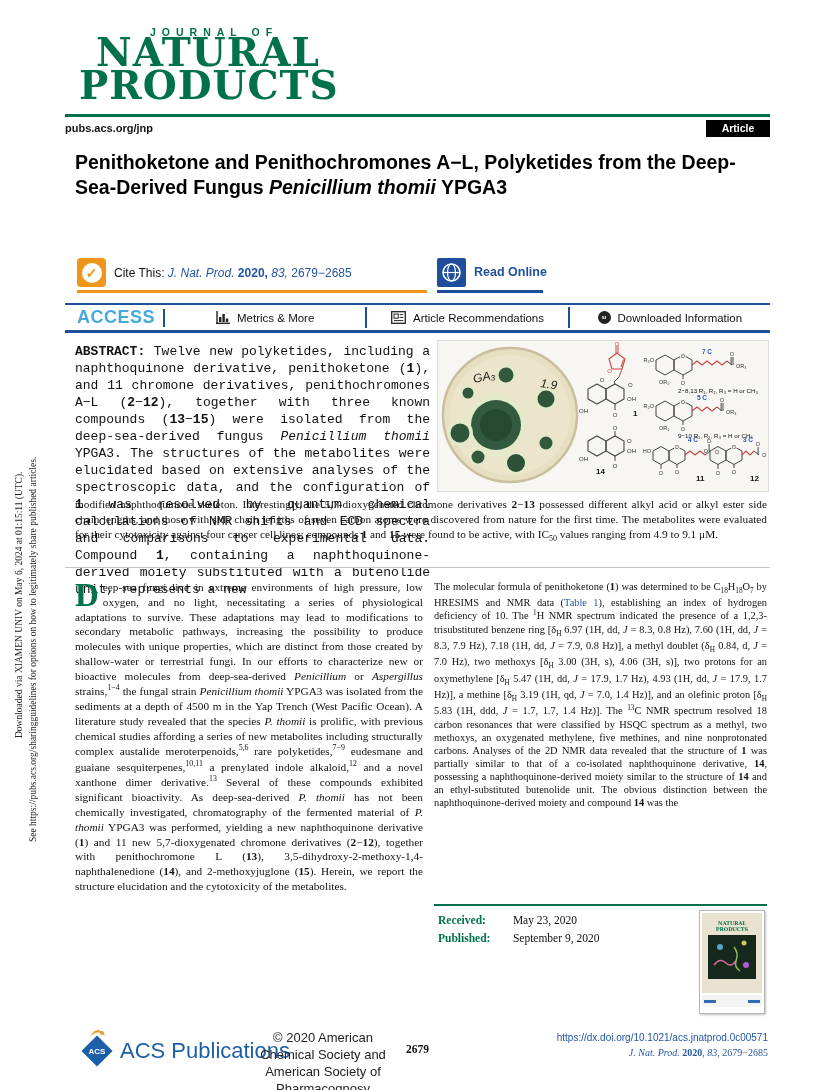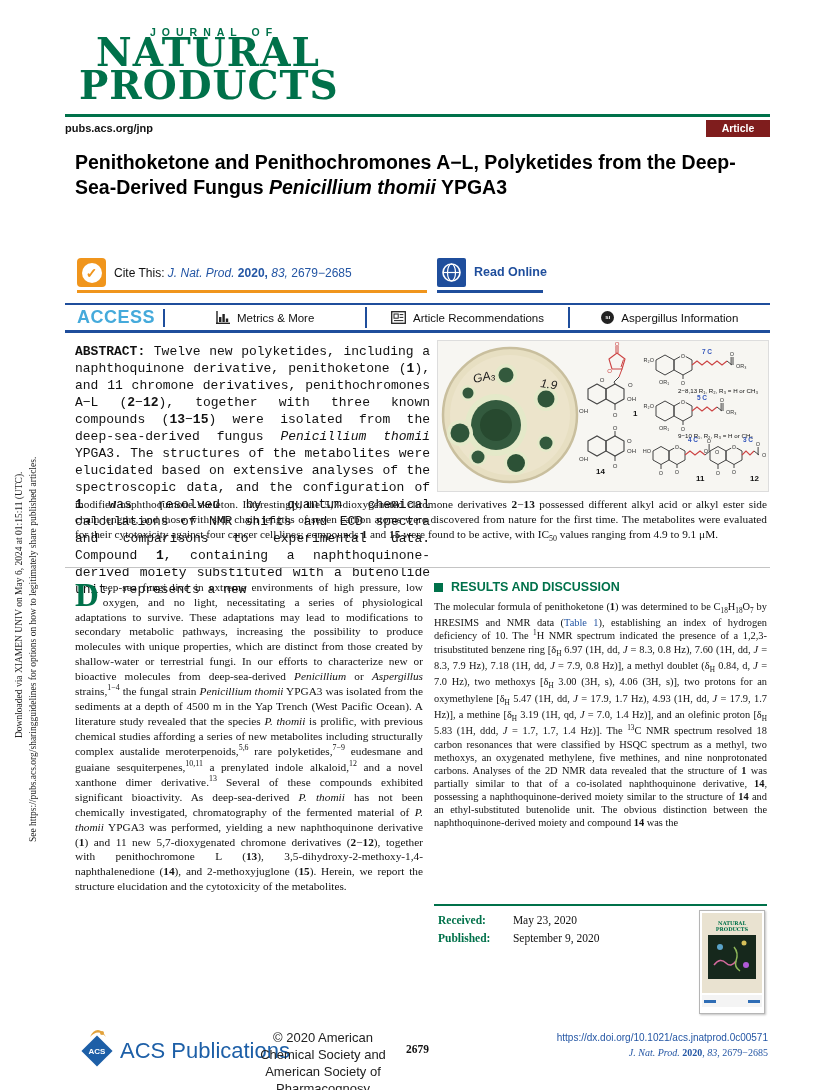--- a/index.html
+++ b/index.html
@@ -11,21 +11,21 @@
   
   .logo-journalof{position:absolute;left:150px;top:26px;color:#00714a;font-family:"Liberation Sans",sans-serif;
         font-weight:bold;font-size:10.5px;letter-spacing:6px;}
   .logo-natural{position:absolute;left:96px;top:33px;color:#00714a;font-family:"DejaVu Serif",serif;
         font-weight:bold;font-size:39px;letter-spacing:1px;line-height:1;}
   .logo-products{position:absolute;left:79px;top:66px;color:#00714a;font-family:"DejaVu Serif",serif;
         font-weight:bold;font-size:39px;letter-spacing:1px;line-height:1;}
   .masthead-rule{position:absolute;left:65px;top:114px;width:705px;height:3px;background:#00714a;}
   .site-link{position:absolute;left:65px;top:122px;font-family:"Liberation Sans",sans-serif;
         font-weight:bold;font-size:11px;color:#111;}
-  .article-badge{position:absolute;left:706px;top:120px;width:64px;height:17px;background:#7f1d1d;color:#fff;
+  .article-badge{position:absolute;left:706px;top:120px;width:64px;height:17px;background:#000000;color:#fff;
         font-family:"Liberation Sans",sans-serif;font-weight:bold;font-size:10.5px;text-align:center;line-height:17px;}
   
   .title{position:absolute;left:75px;top:150px;width:678px;font-family:"Liberation Sans",sans-serif;
         font-weight:bold;font-size:19.5px;line-height:1.27;color:#000;}
   .authors{position:absolute;left:75px;top:207px;width:585px;font-size:13.2px;line-height:1.5;color:#111;}
   .authors sup{font-size:9px;}
   .authors .star{color:#2456a4;}
   
   .cite-badge{position:absolute;left:77px;top:258px;width:29px;height:29px;background:#f0951c;border-radius:4px;}
   .cite-badge .circ{position:absolute;left:4.5px;top:4.5px;width:20px;height:20px;border-radius:50%;background:#fff;
@@ -150,21 +150,21 @@
         <rect x="3" y="3" width="4.2" height="4.2" fill="none" stroke="#222" stroke-width="1"></rect>
         <line x1="8.6" y1="3.6" x2="12.3" y2="3.6" stroke="#222" stroke-width="1"></line>
         <line x1="8.6" y1="6.4" x2="12.3" y2="6.4" stroke="#222" stroke-width="1"></line>
         <line x1="3" y1="9.6" x2="12.3" y2="9.6" stroke="#222" stroke-width="1"></line>
       </svg>
       <span>Article Recommendations</span>
     </span>
     <span class="vdiv tall"></span>
     <span class="access-item">
       <span class="si-circle">sı</span>
-      <span>Aspergillus Information</span>
+      <span>Downloaded Information</span>
     </span>
   </div>
   <div class="access-rule-bot"></div>
 
   <div class="abstract-left">
     <span class="abs-label">ABSTRACT:</span>
     <span>Twelve new polyketides, including a naphthoquinone derivative, penithoketone (<b>1</b>), and 11 chromone derivatives, penithochromones A−L (<b>2</b>−<b>12</b>), together with three known compounds (<b>13</b>−<b>15</b>) were isolated from the deep-sea-derived fungus <i>Penicillium thomii</i> YPGA3. The structures of the metabolites were elucidated based on extensive analyses of the spectroscopic data, and the configuration of <b>1</b> was resolved by quantum chemical calculations of NMR shifts and ECD spectra and comparisons to experimental data. Compound <b>1</b>, containing a naphthoquinone-derived moiety substituted with a butenolide unit, represents a new</span>
   </div>
 
   <div class="ga-box">
@@ -303,24 +303,20 @@
   </div>
 
   <div class="abstract-full">modified naphthoquinone skeleton. Interestingly, the 5,7-dioxygenated chromone derivatives <b>2</b>−<b>13</b> possessed different alkyl acid or alkyl ester side chain lengths, and those with side chain lengths of seven carbon atoms were discovered from nature for the first time. The metabolites were evaluated for their cytotoxicity against four cancer cell lines; compounds <b>1</b> and <b>15</b> were found to be active, with IC<sub>50</sub> values ranging from 4.9 to 9.1 μM.</div>
   <div class="section-divider"></div>
 
   <div class="col-left">
     <span class="dropcap">D</span><span>eep-sea fungi live in extreme environments of high pressure, low oxygen, and no light, necessitating a series of physiological adaptations to survive. These adaptations may lead to modifications to secondary metabolic pathways, increasing the possibility to produce molecules with unique properties, which are distinct from those created by shallow-water or terrestrial fungi. In our efforts to characterize new or bioactive molecules from deep-sea-derived <i>Penicillium</i> or <i>Aspergillus</i> strains,<sup>1−4</sup> the fungal strain <i>Penicillium thomii</i> YPGA3 was isolated from the sediments at a depth of 4500 m in the Yap Trench (West Pacific Ocean). A literature study revealed that the species <i>P. thomii</i> is prolific, with previous chemical studies affording a series of new metabolites including structurally complex austalide meroterpenoids,<sup>5,6</sup> rare polyketides,<sup>7−9</sup> eudesmane and guaiane sesquiterpenes,<sup>10,11</sup> a prenylated indole alkaloid,<sup>12</sup> and a novel xanthone dimer derivative.<sup>13</sup> Several of these compounds exhibited significant bioactivity. As deep-sea-derived <i>P. thomii</i> has not been chemically investigated, chromatography of the fermented material of <i>P. thomii</i> YPGA3 was performed, yielding a new naphthoquinone derivative (<b>1</b>) and 11 new 5,7-dioxygenated chromone derivatives (<b>2</b>−<b>12</b>), together with penithochromone L (<b>13</b>), 3,5-dihydroxy-2-methoxy-1,4-naphthalenedione (<b>14</b>), and 2-methoxyjuglone (<b>15</b>). Herein, we report the structure elucidation and the cytotoxicity of the metabolites.</span>
   </div>
 
   <div class="col-right">
-    <div class="results-head">
-      <span class="sq"></span>
-      <span>RESULTS AND DISCUSSION</span>
-    </div>
     <div class="results-p">The molecular formula of penithoketone (<b>1</b>) was determined to be C<sub>18</sub>H<sub>18</sub>O<sub>7</sub> by HRESIMS and NMR data (<span class="tlink">Table 1</span>), establishing an index of hydrogen deficiency of 10. The <sup>1</sup>H NMR spectrum indicated the presence of a 1,2,3-trisubstituted benzene ring [δ<sub>H</sub> 6.97 (1H, dd, <i>J</i> = 8.3, 0.8 Hz), 7.60 (1H, dd, <i>J</i> = 8.3, 7.9 Hz), 7.18 (1H, dd, <i>J</i> = 7.9, 0.8 Hz)], a methyl doublet (δ<sub>H</sub> 0.84, d, <i>J</i> = 7.0 Hz), two methoxys [δ<sub>H</sub> 3.00 (3H, s), 4.06 (3H, s)], two protons for an oxymethylene [δ<sub>H</sub> 5.47 (1H, dd, <i>J</i> = 17.9, 1.7 Hz), 4.93 (1H, dd, <i>J</i> = 17.9, 1.7 Hz)], a methine [δ<sub>H</sub> 3.19 (1H, qd, <i>J</i> = 7.0, 1.4 Hz)], and an olefinic proton [δ<sub>H</sub> 5.83 (1H, ddd, <i>J</i> = 1.7, 1.7, 1.4 Hz)]. The <sup>13</sup>C NMR spectrum resolved 18 carbon resonances that were classified by HSQC spectrum as a methyl, two methoxys, an oxygenated methylene, five methines, and nine nonprotonated carbons. Analyses of the 2D NMR data revealed that the structure of <b>1</b> was partially similar to that of a co-isolated naphthoquinone derivative, <b>14</b>, possessing a naphthoquinone-derived moiety similar to the structure of <b>14</b> and an ethyl-substituted butenolide unit. The obvious distinction between the naphthoquinone-derived moiety and compound <b>14</b> was the</div>
   </div>
 
   <div class="recv-rule"></div>
   <div class="recv-block">
     <div>
       <span class="g">Received:</span>
       <span>May 23, 2020</span>
     </div>
     <div>

